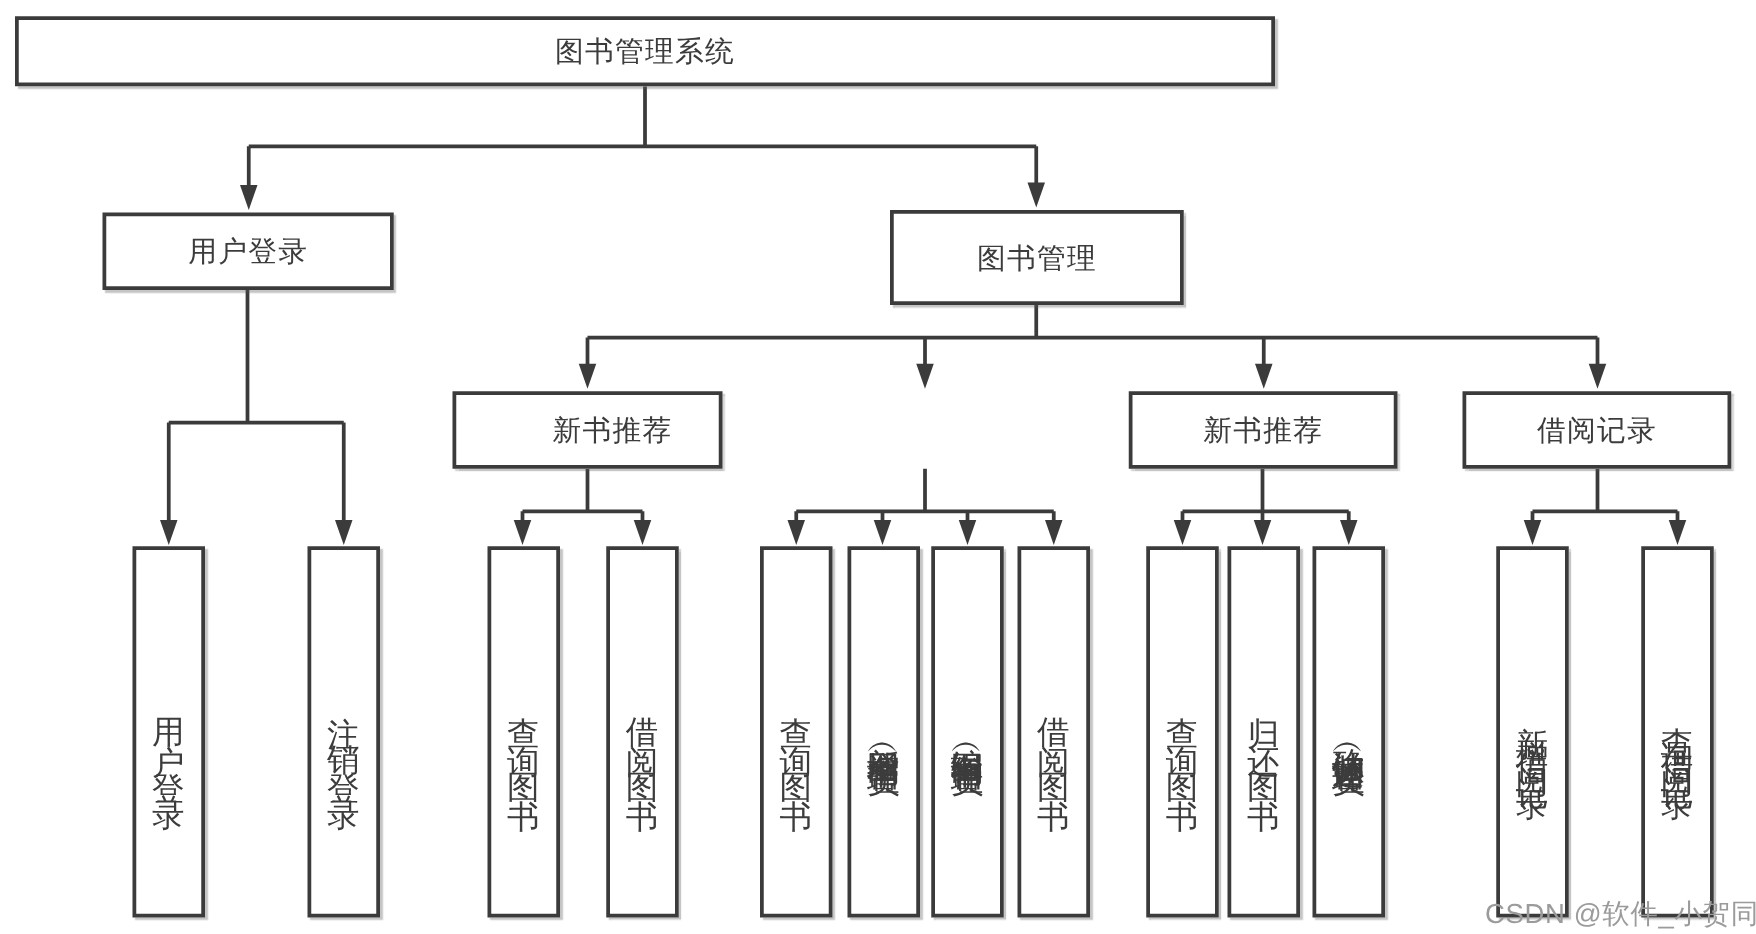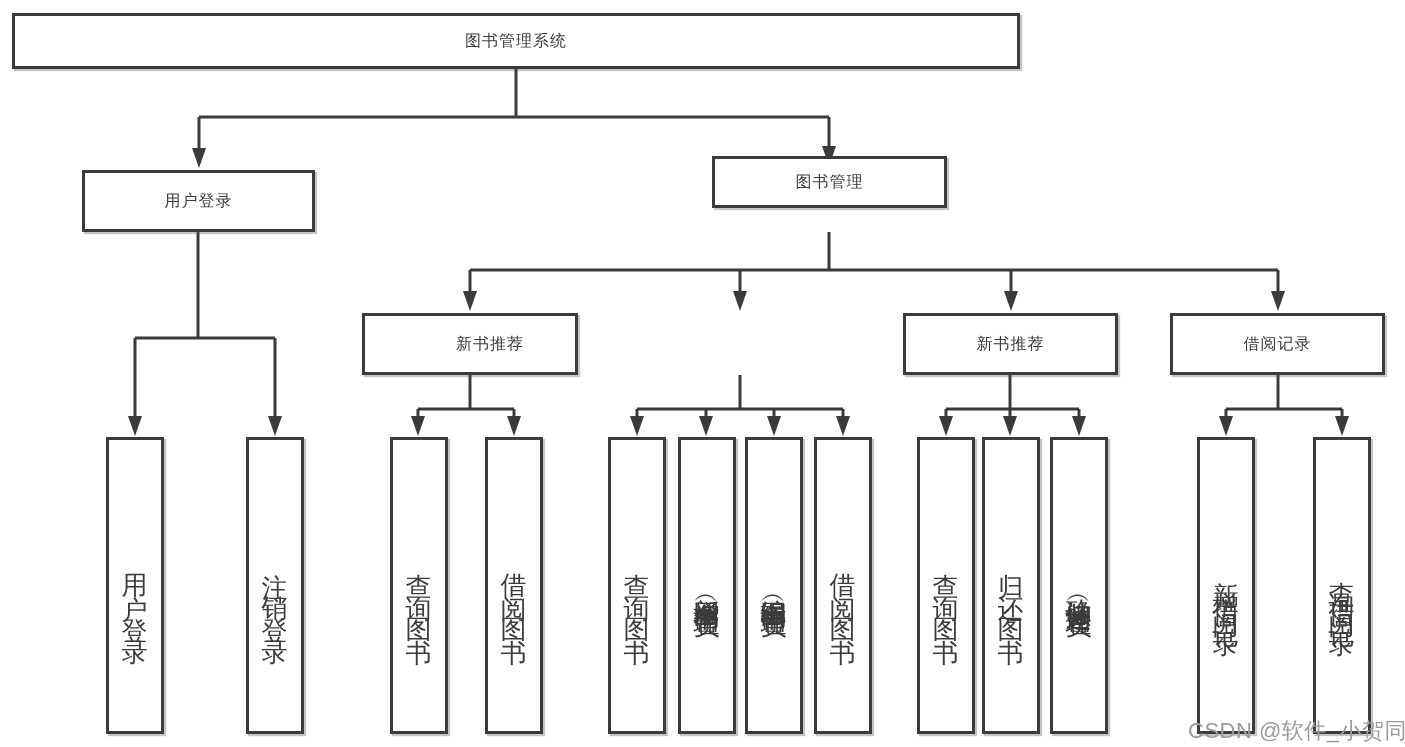--- a/index.html
+++ b/index.html
@@ -14,24 +14,24 @@
   #wires{position:absolute;left:0;top:0;width:1405px;height:747px;}
   .node{
     position:absolute;
     background:#ffffff;
     border:3px solid #3b3b3b;
     box-shadow:2px 2px 1px rgba(90,90,90,0.35);
     display:flex;align-items:center;justify-content:center;
     box-sizing:border-box;
     color:#3c3c3c;
   }
-  .hnode{font-size:16px;letter-spacing:1px;}
+  .hnode{font-size:23px;letter-spacing:1px;}
   .root{left:12px;top:13px;width:1008px;height:56px;}
   .l2a{left:82px; top:170px;width:233px;height:62px;}
-  .l2b{left:712px;top:156px;width:235px;height:52px;}
+  .l2b{left:712px;top:168px;width:235px;height:76px;}
   .l3{top:313px;height:62px;}
   .l3a{left:362px; width:216px;padding-left:40px;}
   .l3b{left:633px; width:215px;}
   .l3c{left:903px; width:215px;}
   .l3d{left:1170px;width:215px;}
   .leaf{top:437px;height:297px;width:58px;}
   .leaf span{
     writing-mode:vertical-rl;
     text-orientation:mixed;
     font-size:26px;

